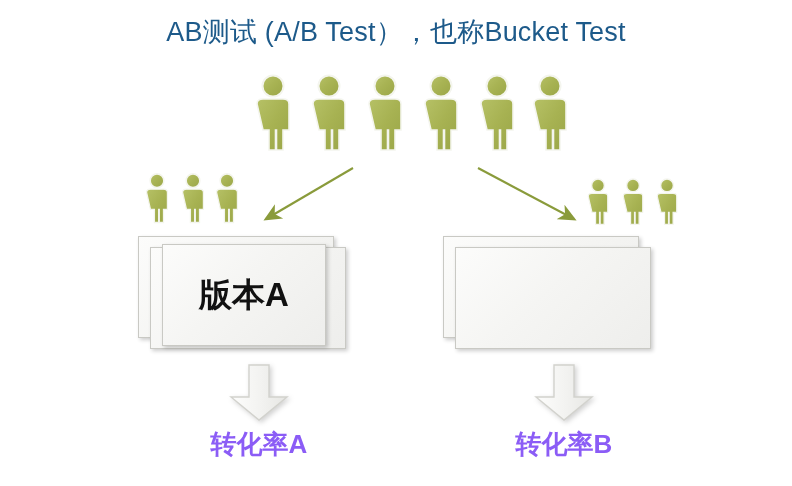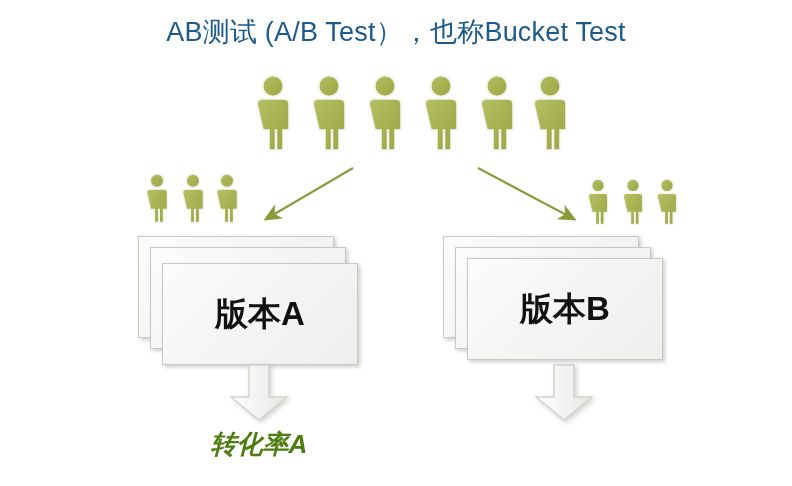--- a/index.html
+++ b/index.html
@@ -81,23 +81,22 @@
     height: 486px;
     pointer-events: none;
   }
 
   
   .result-label {
     position: absolute;
     text-align: center;
     font-size: 26px;
     font-weight: bold;
-    color: #4d7c0f;
+    color: #8b5cf6;
     white-space: nowrap;
-    font-style: italic;
   }
 </style>
 </head>
 <body>
 
 <div id="stage">
 
   <div class="title">AB测试 (A/B Test），也称Bucket Test</div>
 
   <div>
@@ -194,31 +193,28 @@
         <path d="M0 0.6 L8.6 4.5 L0 8.4 L2.4 4.5 Z" fill="#8a9b3b"></path>
       </marker>
     </defs>
     <line x1="353" y1="168" x2="266" y2="219" stroke="#8a9b3b" stroke-width="2.1" marker-end="url(#ahead)"></line>
     <line x1="478" y1="168" x2="574" y2="219" stroke="#8a9b3b" stroke-width="2.1" marker-end="url(#ahead)"></line>
   </svg>
 
   <div class="card-stack" style="left:138px; top:236px; width:220px; height:126px;">
     <div class="card" style="left:0px;  top:0px;  width:196px; height:102px;"></div>
     <div class="card" style="left:12px; top:11px; width:196px; height:102px;"></div>
-    <div class="card" style="left:24px; top:27px; width:196px; height:102px;text-align:center;">
+    <div class="card" style="left:24px; top:8px; width:164px; height:102px;text-align:center;">
       <div class="card-label">版本A</div>
     </div>
   </div>
 
   <div class="card-stack" style="left:443px; top:236px; width:220px; height:126px;">
     <div class="card" style="left:0px;  top:0px;  width:196px; height:102px;"></div>
     <div class="card" style="left:12px; top:11px; width:196px; height:102px;"></div>
-    <div class="card" style="left:24px; top:22px; width:196px; height:102px;">
-      <div class="card-label">版本B</div>
-    </div>
   </div>
 
   <span class="block-arrow" style="left:228px; top:364px;">
     <svg width="62" height="58" viewBox="0 0 62 58">
       <defs>
         <linearGradient id="bag" x1="0" y1="0" x2="1" y2="0">
           <stop offset="0%" stop-color="#fdfdfc"></stop>
           <stop offset="55%" stop-color="#f2f2f0"></stop>
           <stop offset="100%" stop-color="#e6e6e3"></stop>
         </linearGradient>
@@ -227,14 +223,15 @@
     </svg>
   </span>
 
   <span class="block-arrow" style="left:533px; top:364px;">
     <svg width="62" height="58" viewBox="0 0 62 58">
       <path d="M21 1 H41 V33 H59 L31 56 L3 33 H21 Z" fill="url(#bag)" stroke="#d2d2cd" stroke-width="1.4" style="filter: drop-shadow(2px 2px 2.5px rgba(0,0,0,0.18));"></path>
     </svg>
   </span>
 
   <div class="result-label" style="left:179px; top:427px; width:160px;">转化率A</div>
+  <div class="result-label" style="left:484px; top:427px; width:160px;">转化率B</div>
 
 </div>
 
 </body></html>

